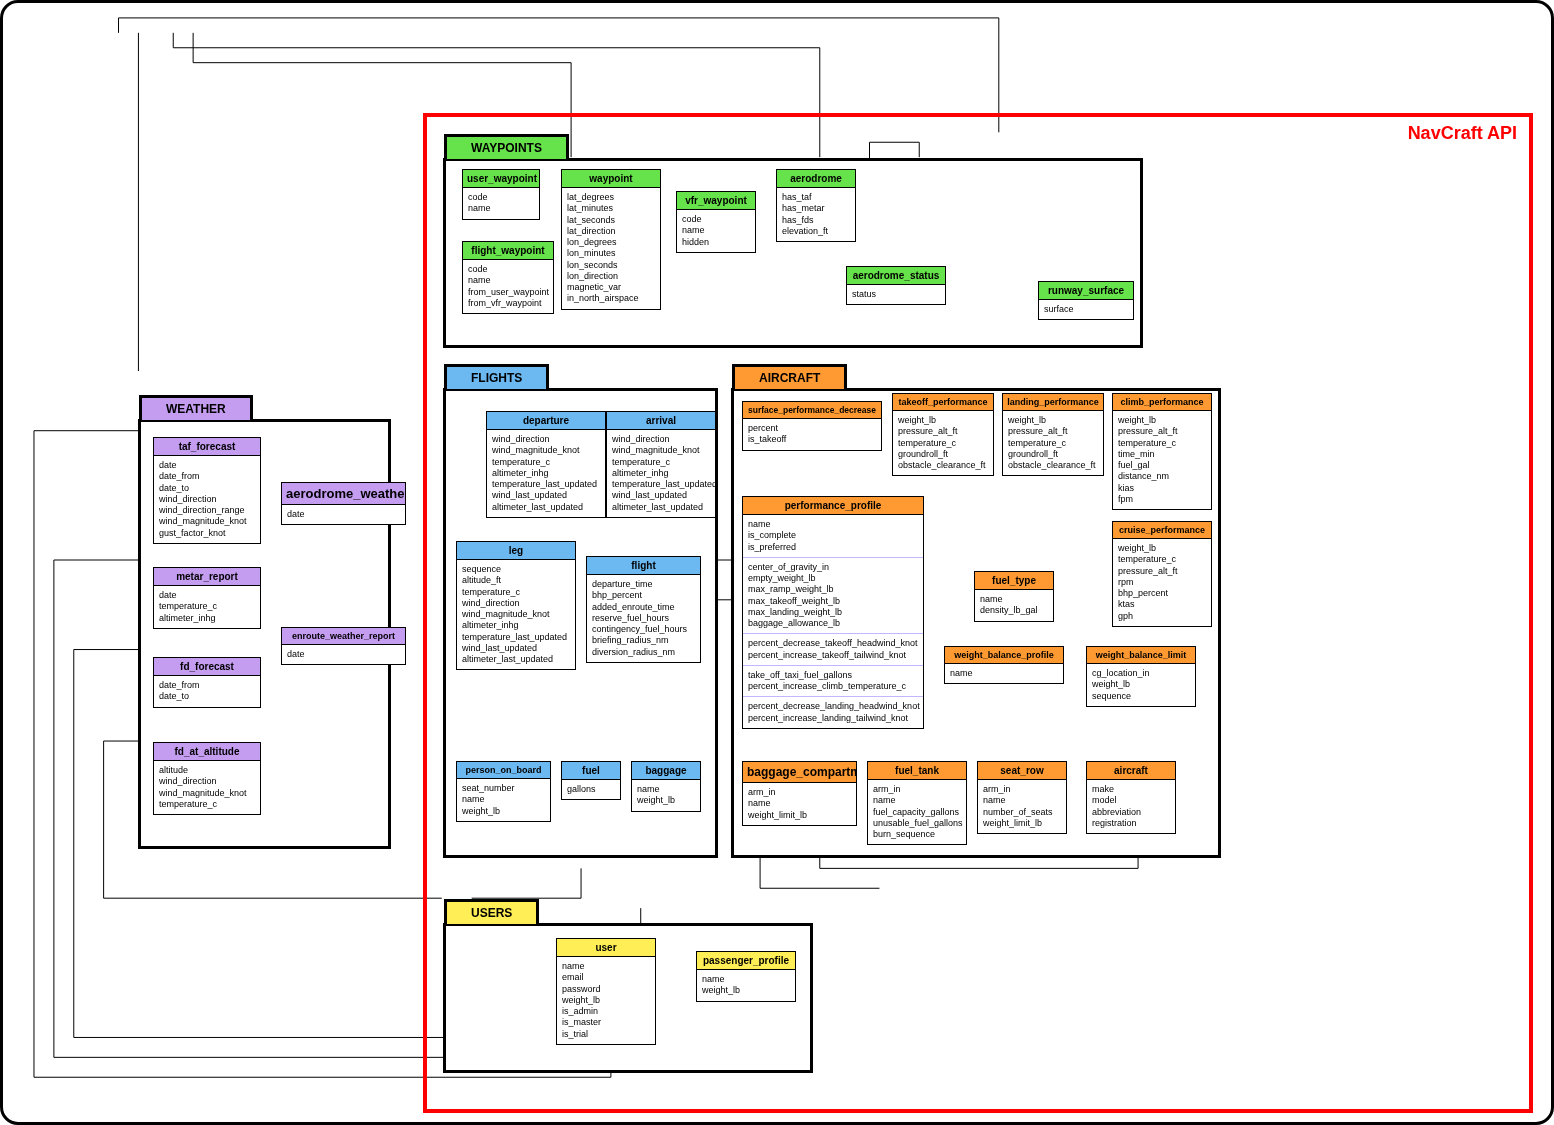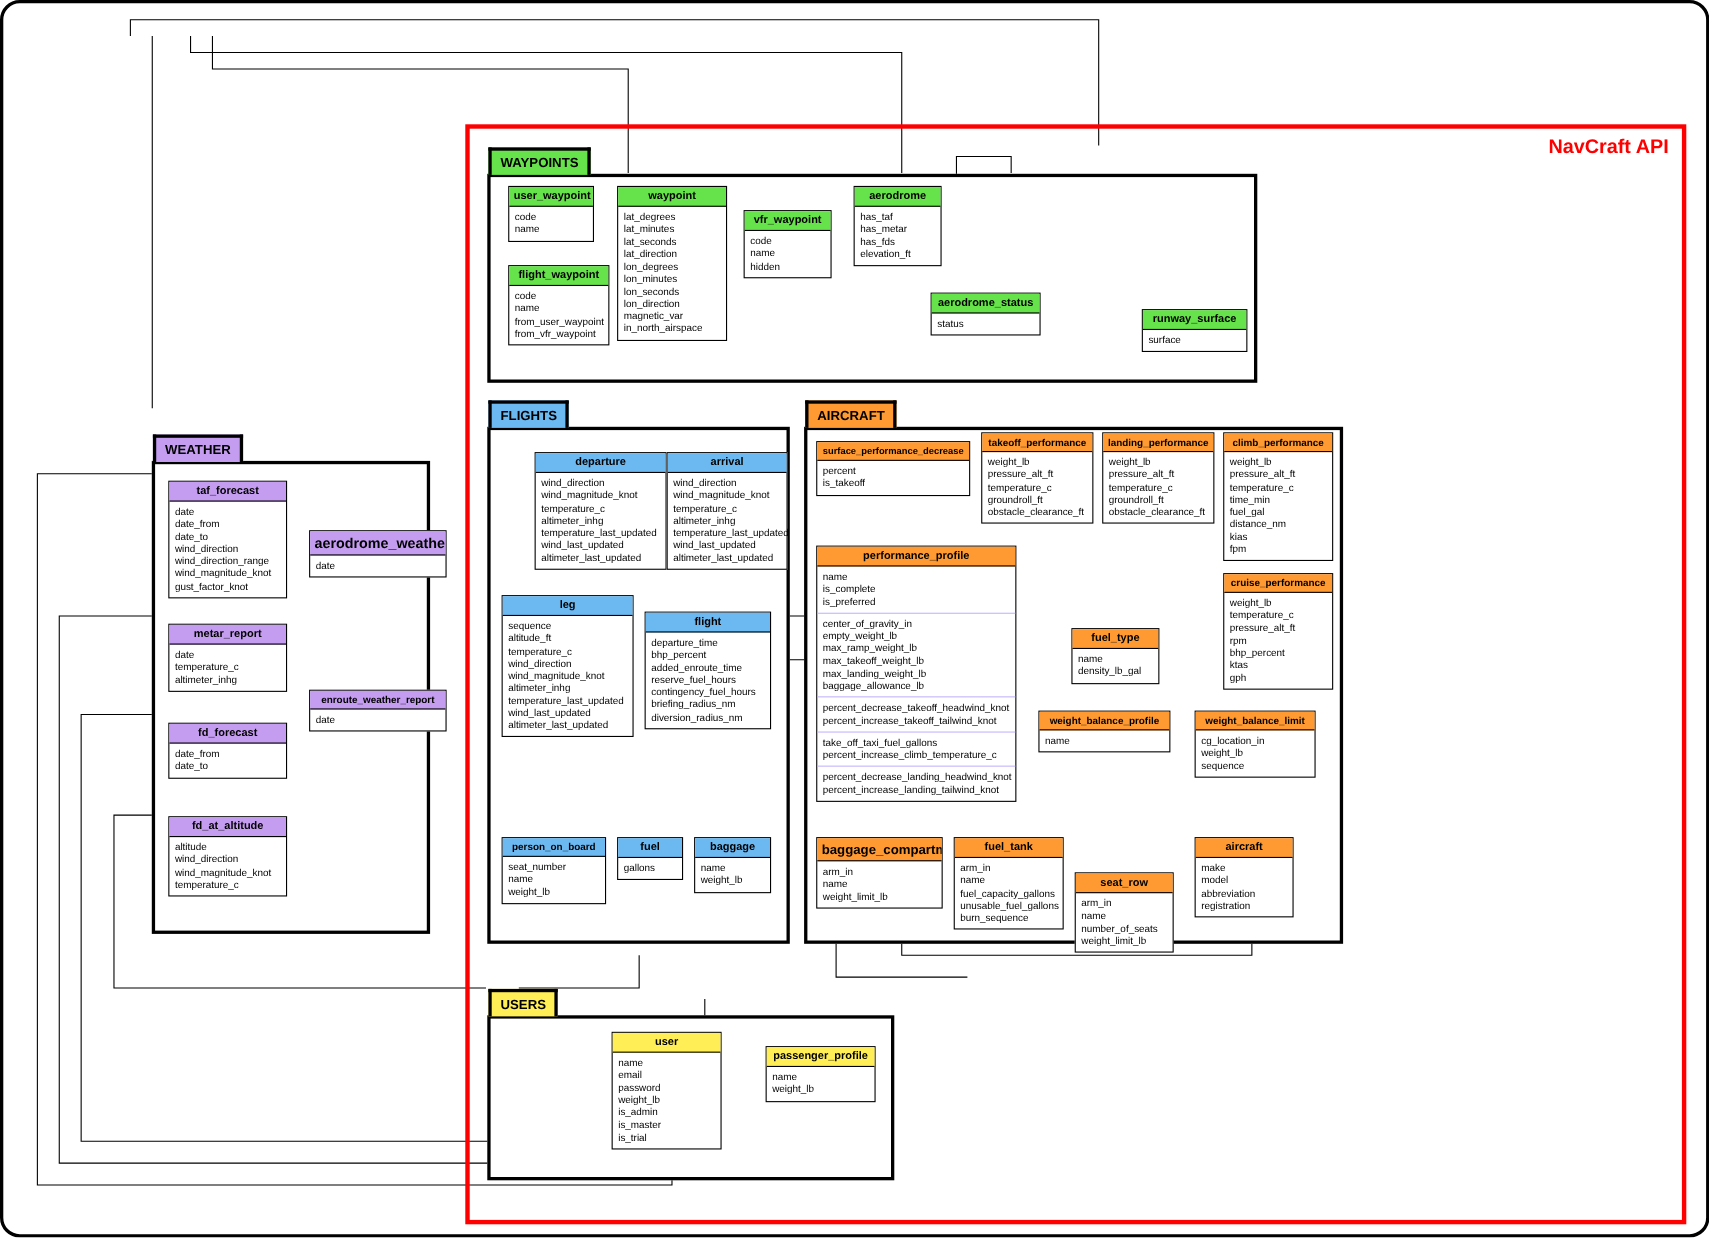--- a/index.html
+++ b/index.html
@@ -45,21 +45,21 @@
     box-sizing: border-box;
     background: #ffffff;
   }
   .module-title {
     position: absolute;
     top: -2px;
     left: -2px;
     transform: translateY(-100%);
     border: 3px solid #000;
     border-bottom: none;
-    padding: 4px 8px;
+    padding: 4px 24px;
     font-weight: 700;
     font-size: 12px;
     background: #fff;
   }
   .mt-waypoints { background: #66e24a; }
   .mt-weather  { background: #c49cf0; }
   .mt-flights  { background: #6cb8f0; }
   .mt-aircraft { background: #ff9a33; }
   .mt-users    { background: #ffee55; }
 
@@ -509,21 +509,21 @@
       <div class="e-head">fuel_tank</div>
       <div class="e-body">
         <div>arm_in</div>
         <div>name</div>
         <div>fuel_capacity_gallons</div>
         <div>unusable_fuel_gallons</div>
         <div>burn_sequence</div>
       </div>
     </div>
 
-    <div class="entity c-aircraft" style="left:243px; top:370px; width:90px;margin-top:32px;">
+    <div class="entity c-aircraft" style="left:243px; top:370px; width:90px;">
       <div class="e-head">seat_row</div>
       <div class="e-body">
         <div>arm_in</div>
         <div>name</div>
         <div>number_of_seats</div>
         <div>weight_limit_lb</div>
       </div>
     </div>
 
     <div class="entity c-aircraft" style="left:352px; top:370px; width:90px;">

